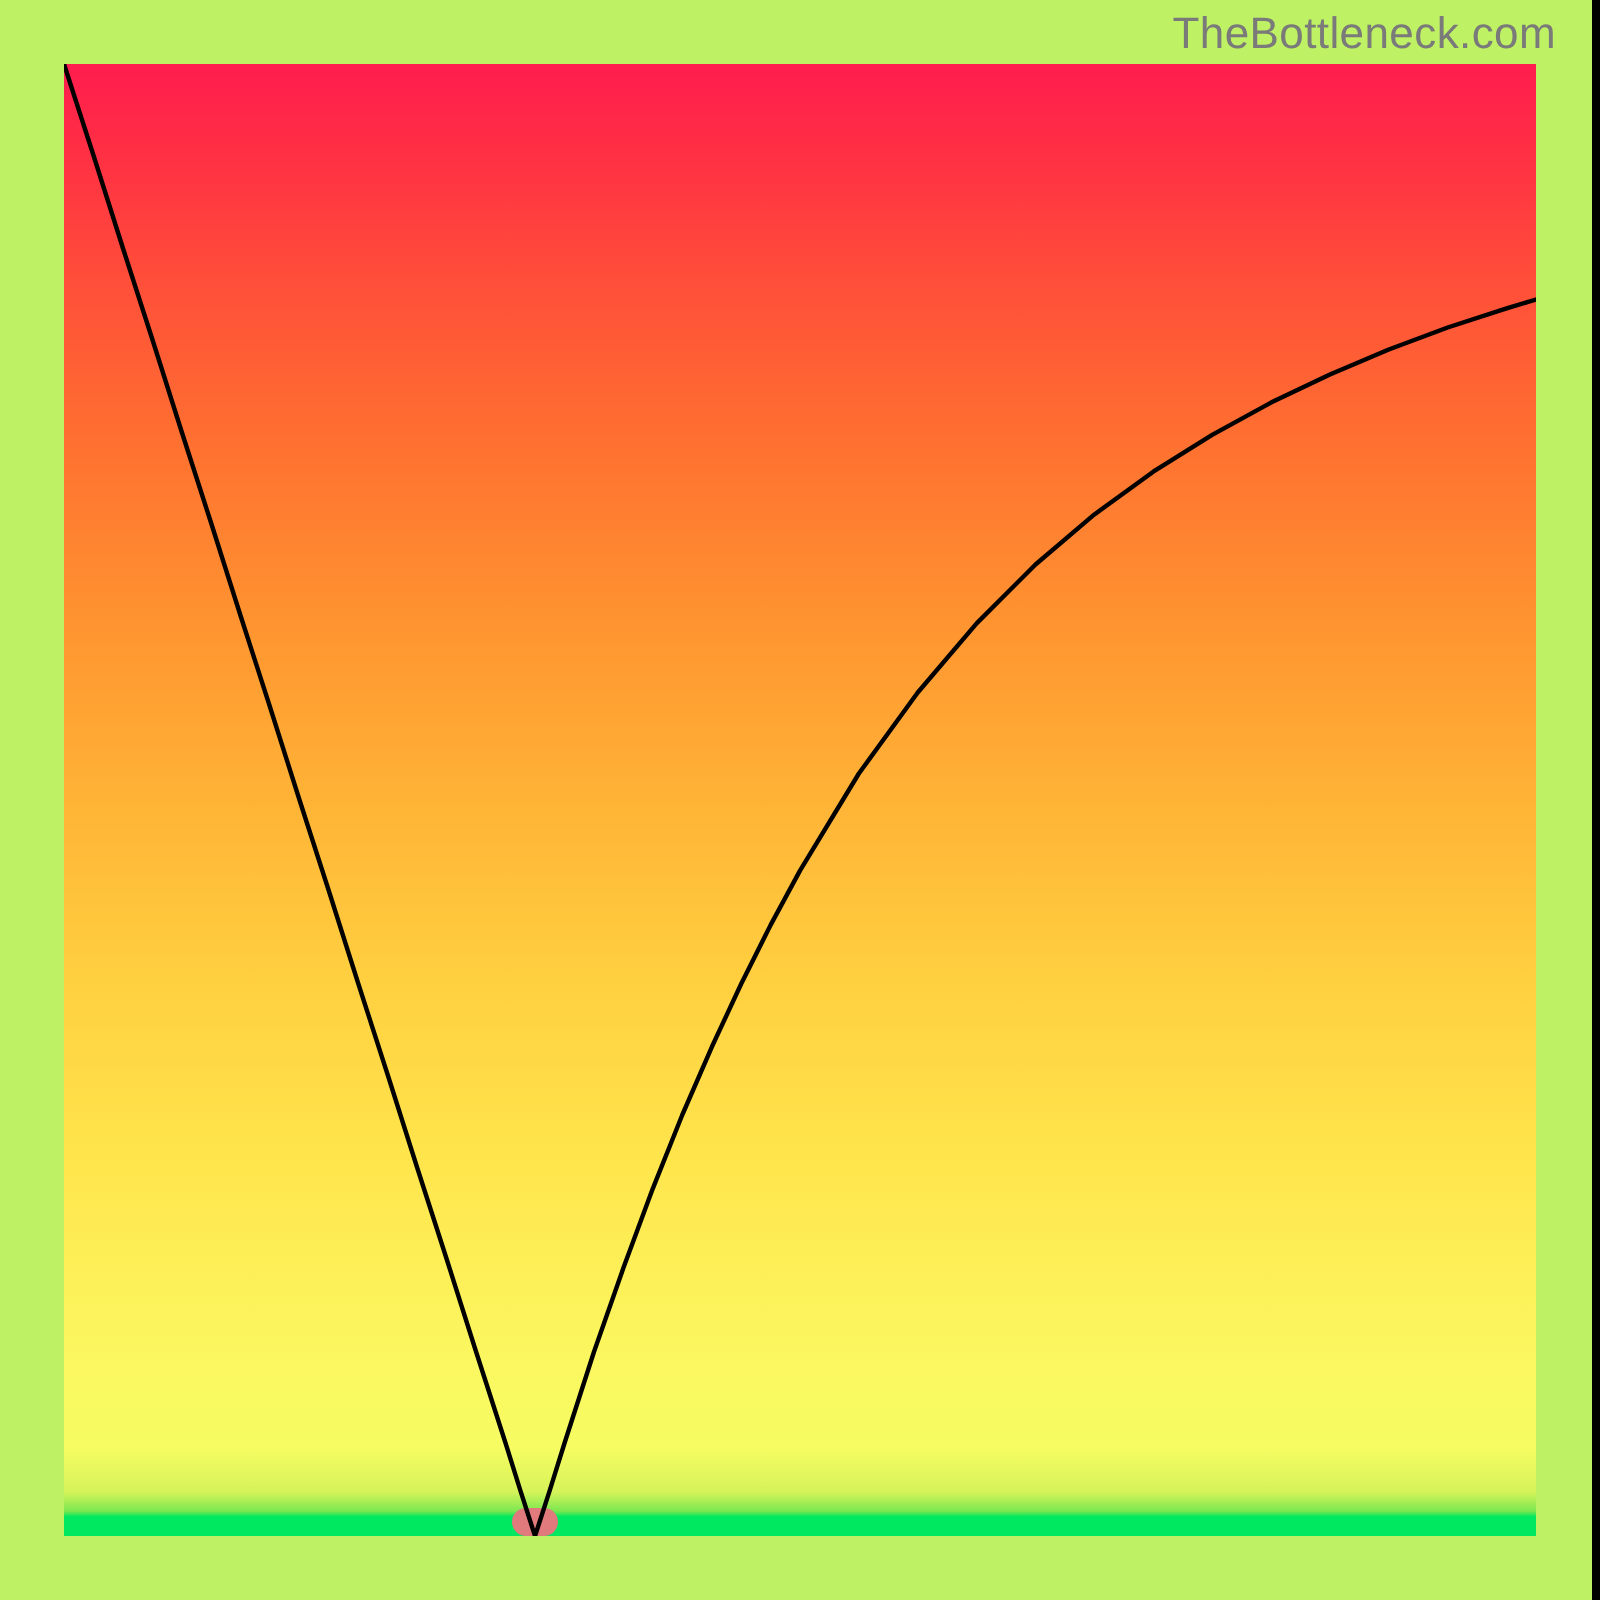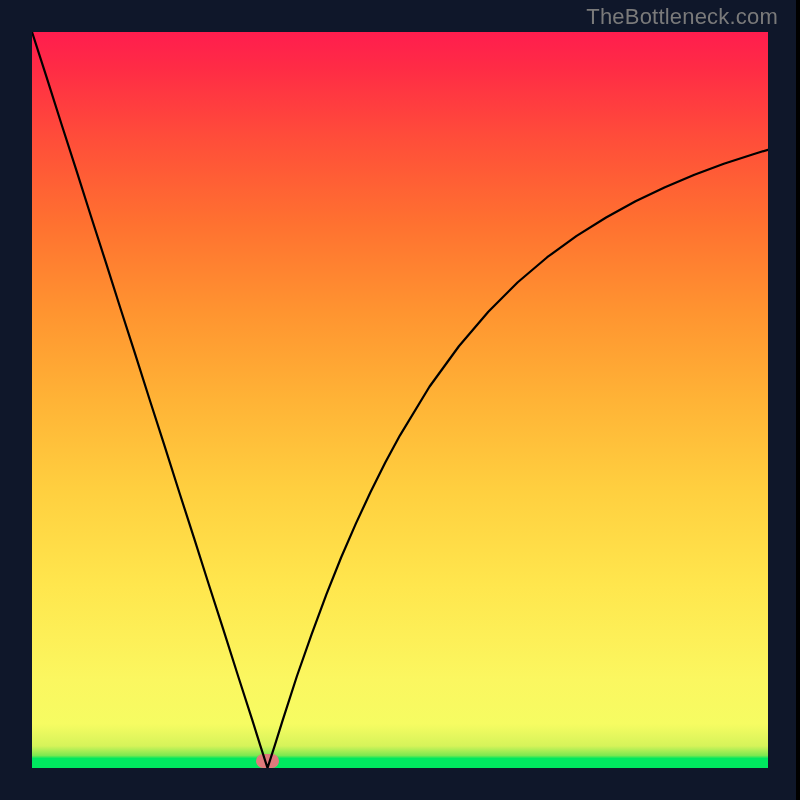--- a/index.html
+++ b/index.html
@@ -8,21 +8,21 @@
     width: 800px;
     height: 800px;
     background: #000;
     position: relative;
     font-family: Arial, Helvetica, sans-serif;
   }
   .outer {
     position: absolute;
     width: 796px;
     height: 800px;
-    background: #0f172a;
+    background: #bef264;
   }
   .watermark {
     position: absolute;
     top: 4px;
     right: 18px;
     color: #7a7a7a;
     font-size: 22px;
     font-weight: 500;
     letter-spacing: 0.2px;
     z-index: 10;

